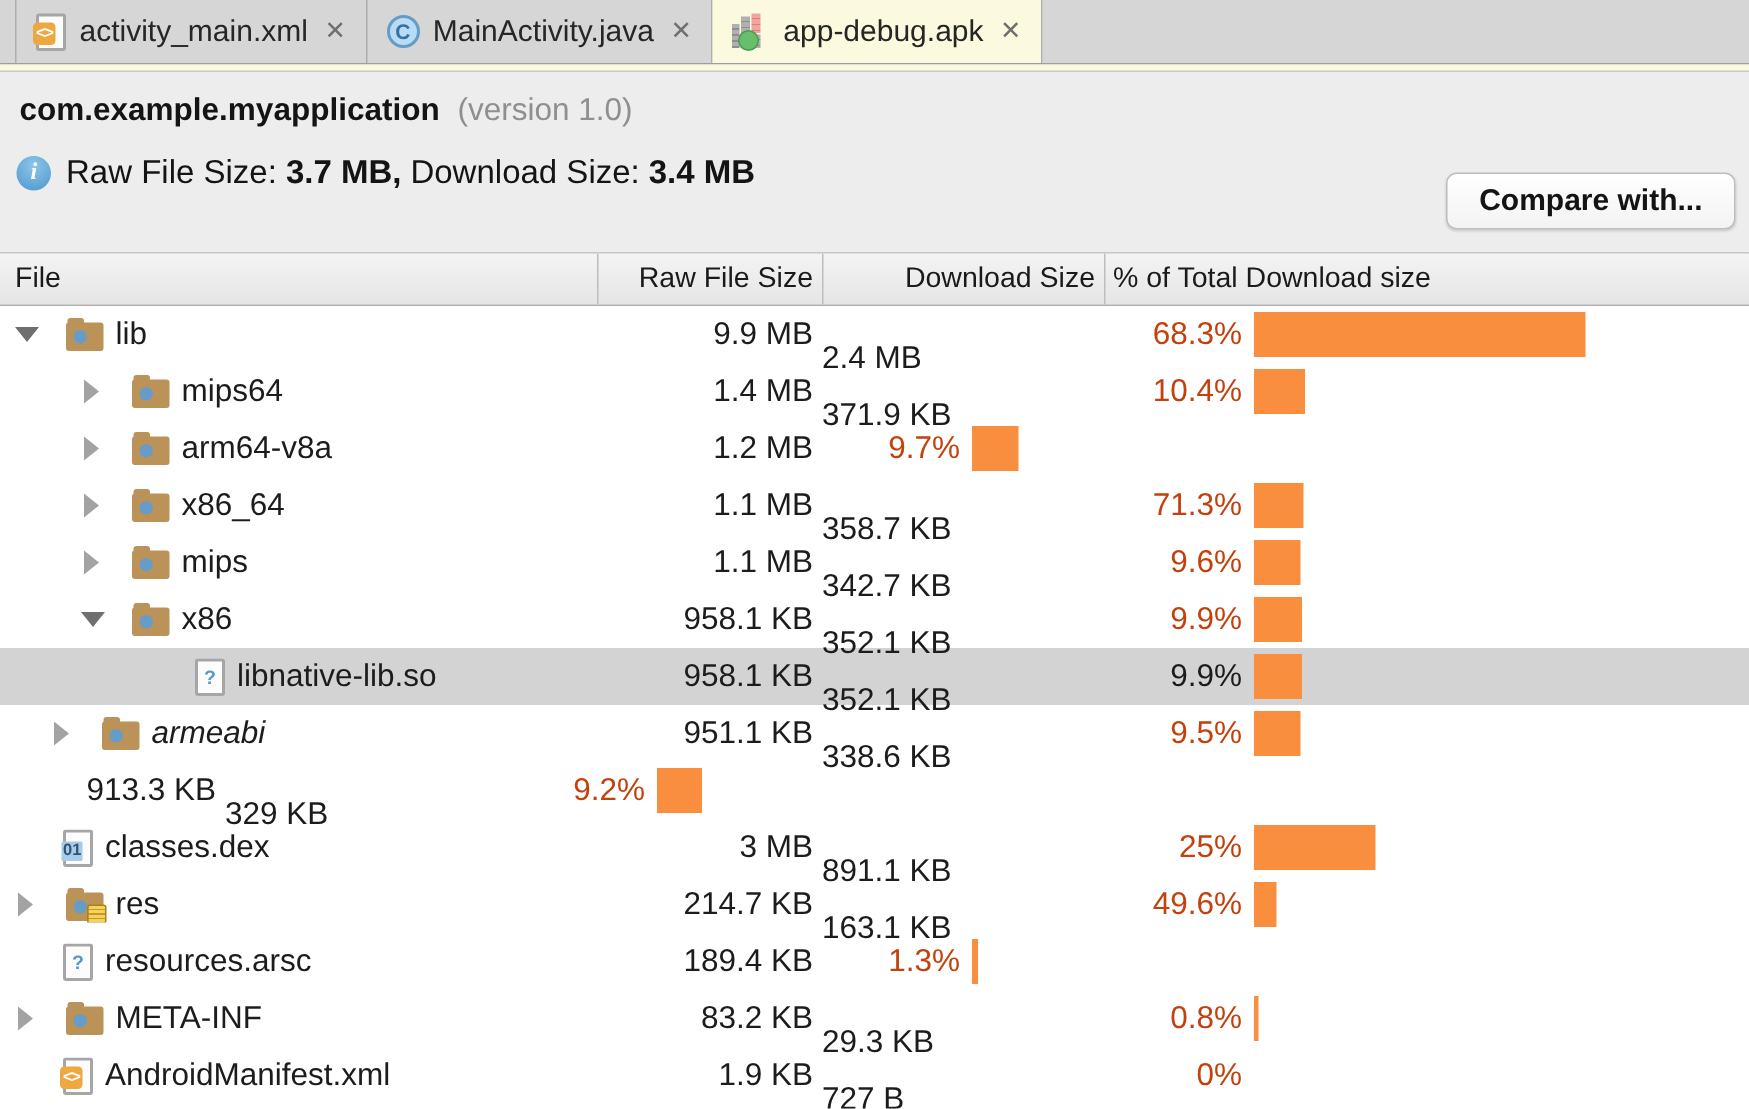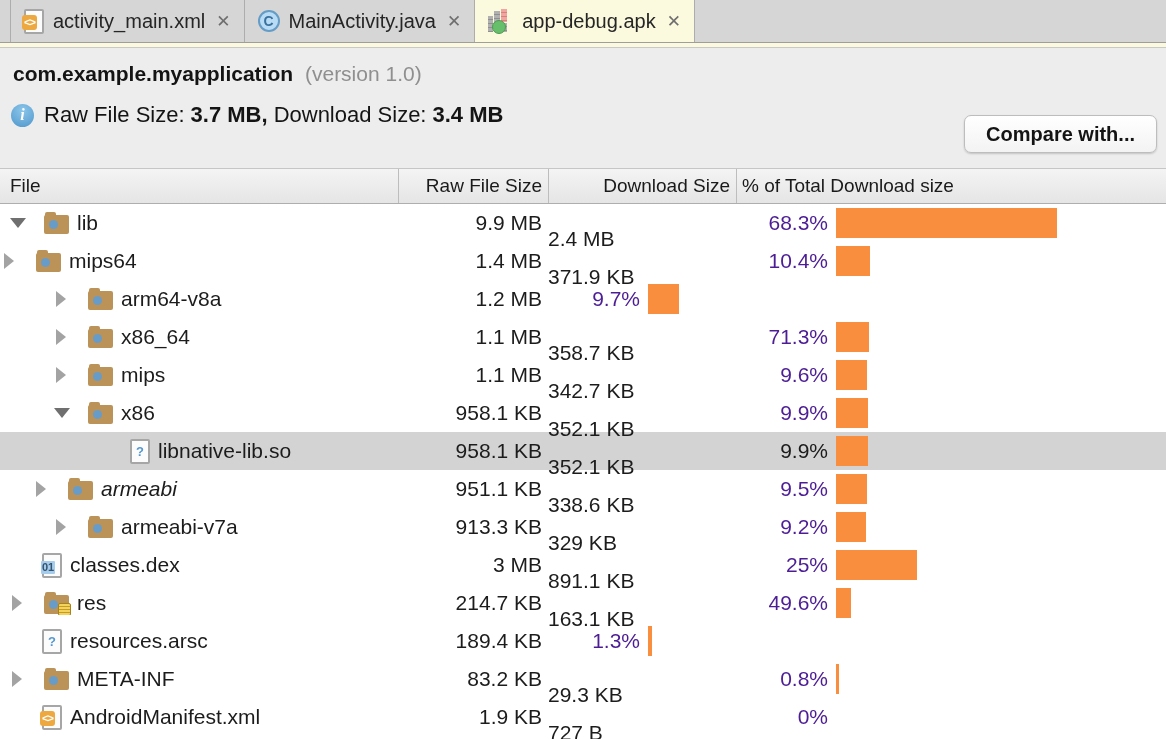--- a/index.html
+++ b/index.html
@@ -83,21 +83,21 @@
     overflow:hidden;box-sizing:border-box;}
   .arrow{width:36px;flex:none;display:flex;align-items:center;}
   .arrow.expanded::before{content:"";border-left:8px solid transparent;
     border-right:8px solid transparent;border-top:10px solid #6f6f6f;margin-left:2px;}
   .arrow.collapsed::before{content:"";border-top:8px solid transparent;
     border-bottom:8px solid transparent;border-left:10px solid #a3a3a3;margin-left:4px;}
   .leaf-pad{width:34px;flex:none;}
   .cell-name .ic{margin-right:8px;}
   .cell-raw{width:150px;flex:none;text-align:right;padding-right:6px;box-sizing:border-box;}
   .cell-dl{width:188px;flex:none;text-align:left;padding-right:6px;box-sizing:border-box;margin-top:32px;}
-  .cell-pct{width:92px;flex:none;text-align:right;color:#4c1d95;}
+  .cell-pct{width:92px;flex:none;text-align:right;color:#c2410c;}
   .row.selected .cell-pct{color:#1b1b1b;}
   .cell-bar{flex:1;padding-left:8px;display:flex;align-items:center;}
   .bar{height:30px;background:#f98e3e;}
 </style>
 </head>
 <body>
 
 <div class="tabbar">
   <div class="tab">
     <span class="ic ic-file">
@@ -155,21 +155,21 @@
         <span class="lbl">lib</span>
       </div>
       <div class="cell-raw">9.9 MB</div>
       <div class="cell-dl">2.4 MB</div>
       <div class="cell-pct">68.3%</div>
       <div class="cell-bar">
         <div class="bar" style="width: 220.6px;"></div>
       </div>
     </div>
     <div class="row">
-      <div class="cell-name" style="">
+      <div class="cell-name" style="padding-left: 52px;">
         <span class="arrow collapsed"></span>
         <span class="ic ic-folder"></span>
         <span class="lbl">mips64</span>
       </div>
       <div class="cell-raw">1.4 MB</div>
       <div class="cell-dl">371.9 KB</div>
       <div class="cell-pct">10.4%</div>
       <div class="cell-bar">
         <div class="bar" style="width: 33.6px;"></div>
       </div>
@@ -245,25 +245,20 @@
         <span class="lbl">armeabi</span>
       </div>
       <div class="cell-raw">951.1 KB</div>
       <div class="cell-dl">338.6 KB</div>
       <div class="cell-pct">9.5%</div>
       <div class="cell-bar">
         <div class="bar" style="width: 30.7px;"></div>
       </div>
     </div>
     <div class="row">
-      <div class="cell-name" style="padding-left: 52px;">
-        <span class="arrow collapsed"></span>
-        <span class="ic ic-folder"></span>
-        <span class="lbl">armeabi-v7a</span>
-      </div>
       <div class="cell-raw">913.3 KB</div>
       <div class="cell-dl">329 KB</div>
       <div class="cell-pct">9.2%</div>
       <div class="cell-bar">
         <div class="bar" style="width: 29.7px;"></div>
       </div>
     </div>
     <div class="row">
       <div class="cell-name" style="padding-left: 8px;">
         <span class="leaf-pad"></span>

